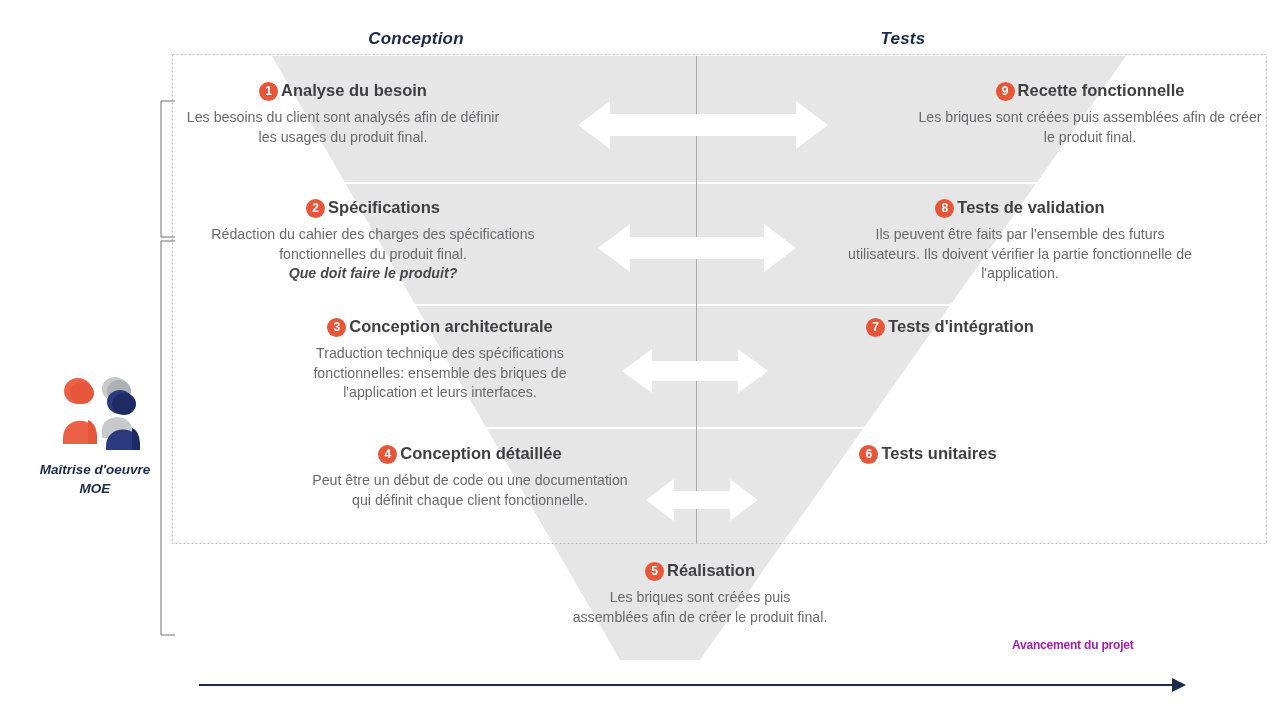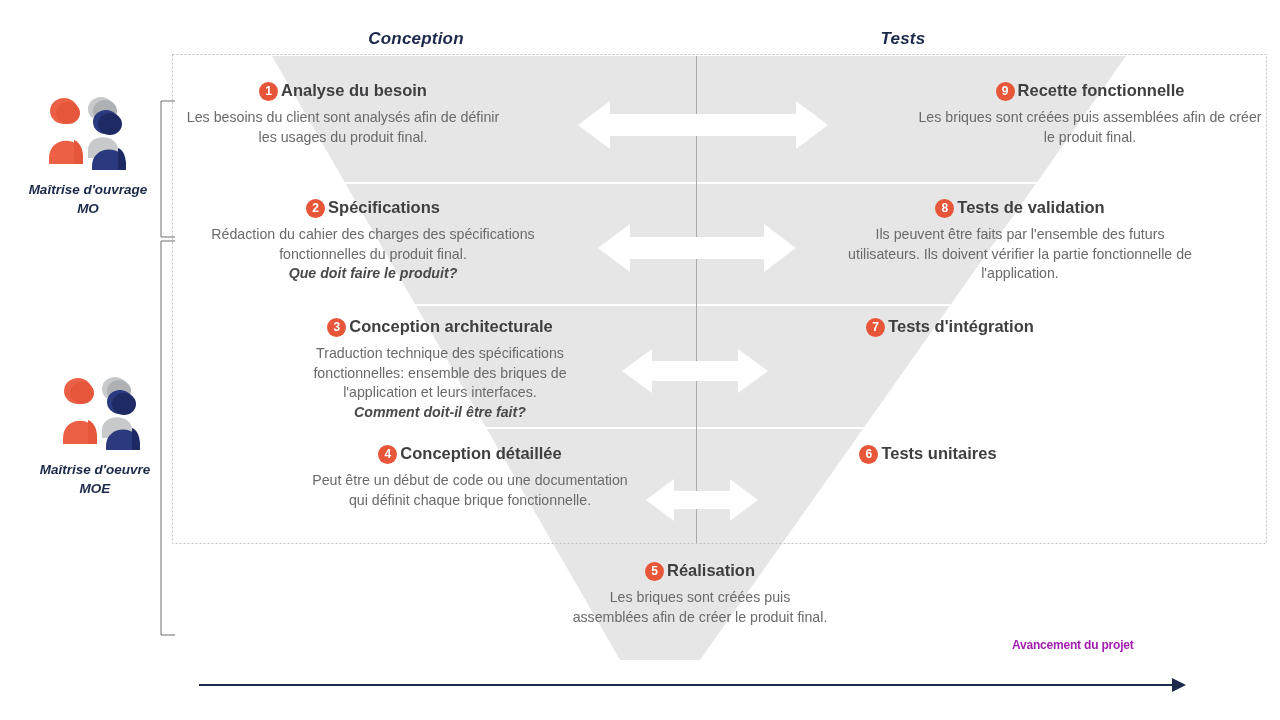--- a/index.html
+++ b/index.html
@@ -144,40 +144,20 @@
     <path d="M 175 101 L 161 101 L 161 237 L 175 237" fill="none" stroke="#6e6e70" stroke-width="1"></path>
     <path d="M 175 241 L 161 241 L 161 635 L 175 635" fill="none" stroke="#6e6e70" stroke-width="1"></path>
 
     <line x1="199" y1="685" x2="1172" y2="685" stroke="#1b2a4a" stroke-width="2.2"></line>
     <polygon points="1172,678 1186,685 1172,692" fill="#1b2a4a"></polygon>
   </svg>
 
   <div class="col-header" id="hdr-tests">Tests</div>
   <div class="col-header" id="hdr-conception">Conception</div>
 
-  <div class="actor" id="actor-mo">
-    <svg class="actor-icon" viewBox="0 0 176 86">
-
-      <ellipse cx="101" cy="21" rx="13" ry="12" fill="#c7c9cb"></ellipse>
-      <ellipse cx="105" cy="23" rx="12" ry="11" fill="#aeb1b4"></ellipse>
-      <path d="M88 62 C88 45 118 45 118 62 L118 70 L88 70 Z" fill="#c7c9cb"></path>
-
-      <ellipse cx="106" cy="34" rx="13" ry="12" fill="#2b3a7e"></ellipse>
-      <ellipse cx="110" cy="36" rx="12" ry="11" fill="#1e2a63"></ellipse>
-      <path d="M92 78 C92 56 126 56 126 78 L126 82 L92 82 Z" fill="#2b3a7e"></path>
-      <path d="M118 60 C124 62 126 70 126 78 L126 82 L118 82 Z" fill="#1e2a63"></path>
-
-      <ellipse cx="64" cy="23" rx="14" ry="13" fill="#ec6146"></ellipse>
-      <ellipse cx="68" cy="25" rx="12" ry="11" fill="#e6563a"></ellipse>
-      <path d="M49 70 C49 47 83 47 83 70 L83 76 L49 76 Z" fill="#ec6146"></path>
-      <path d="M74 52 C81 55 83 62 83 70 L83 76 L74 76 Z" fill="#e6563a"></path>
-    </svg>
-    <div class="actor-label">Maîtrise d'ouvrage</div>
-    <div class="actor-abbr">MO</div>
-  </div>
 
   <div class="actor" id="actor-moe">
     <svg class="actor-icon" viewBox="0 0 176 86">
       <ellipse cx="101" cy="21" rx="13" ry="12" fill="#c7c9cb"></ellipse>
       <ellipse cx="105" cy="23" rx="12" ry="11" fill="#aeb1b4"></ellipse>
       <path d="M88 62 C88 45 118 45 118 62 L118 70 L88 70 Z" fill="#c7c9cb"></path>
       <ellipse cx="106" cy="34" rx="13" ry="12" fill="#2b3a7e"></ellipse>
       <ellipse cx="110" cy="36" rx="12" ry="11" fill="#1e2a63"></ellipse>
       <path d="M92 78 C92 56 126 56 126 78 L126 82 L92 82 Z" fill="#2b3a7e"></path>
       <path d="M118 60 C124 62 126 70 126 78 L126 82 L118 82 Z" fill="#1e2a63"></path>
@@ -206,29 +186,28 @@
     <div class="stage-desc">Rédaction du cahier des charges des spécifications fonctionnelles du produit final.</div>
     <div class="stage-question">Que doit faire le produit?</div>
   </div>
 
   <div class="stage" id="stage-3">
     <div class="stage-title">
       <span class="badge">3</span>
       <span>Conception architecturale</span>
     </div>
     <div class="stage-desc">Traduction technique des spécifications fonctionnelles: ensemble des briques de l'application et leurs interfaces.</div>
-    <div class="stage-question">Comment doit-il être fait?</div>
   </div>
 
   <div class="stage" id="stage-4">
     <div class="stage-title">
       <span class="badge">4</span>
       <span>Conception détaillée</span>
     </div>
-    <div class="stage-desc">Peut être un début de code ou une documentation qui définit chaque brique fonctionnelle.</div>
+    <div class="stage-desc">Peut être un début de code ou une documentation qui définit chaque client fonctionnelle.</div>
   </div>
 
   <div class="stage" id="stage-5">
     <div class="stage-title">
       <span class="badge">5</span>
       <span>Réalisation</span>
     </div>
     <div class="stage-desc">Les briques sont créées puis assemblées afin de créer le produit final.</div>
   </div>
 

